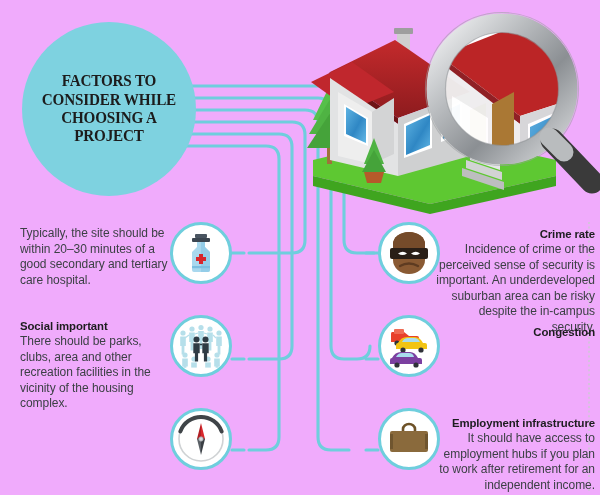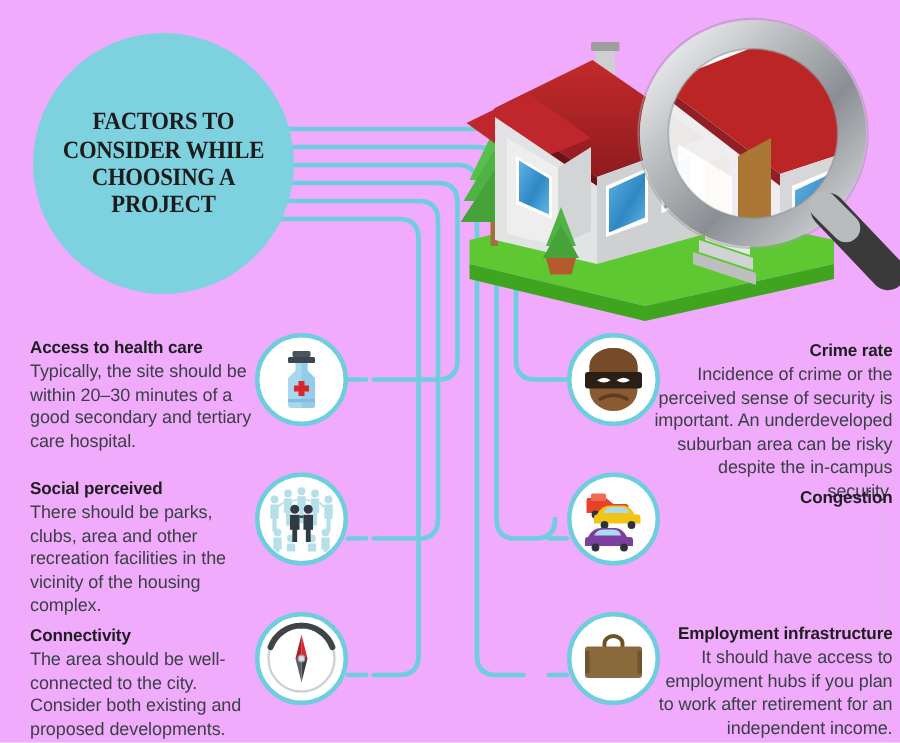--- a/index.html
+++ b/index.html
@@ -313,33 +313,28 @@
   <div class="bubble" style="left:378px;top:408px;">
     <svg width="42" height="34" viewBox="0 0 42 34">
       <path d="M15 10 v-3 a6 5 0 0 1 12 0 v3" fill="none" stroke="#6d5228" stroke-width="2.6"></path>
       <rect x="2" y="9" width="38" height="21" rx="2" fill="#8a6a3c"></rect>
       <rect x="2" y="12" width="3" height="15" fill="#6f552f"></rect>
       <rect x="37" y="12" width="3" height="15" fill="#6f552f"></rect>
     </svg>
   </div>
 
   <div class="block left-block" style="top:226px;">
-    <h3>Access to health care</h3>
     <p>Typically, the site should be within 20–30 minutes of a good secondary and tertiary care hospital.</p>
   </div>
 
   <div class="block left-block" style="top:320px;">
-    <h3>Social perceived</h3>
+    <h3>Social important</h3>
     <p>There should be parks, clubs, area and other recreation facilities in the vicinity of the housing complex.</p>
   </div>
 
-  <div class="block left-block" style="top:418px;">
-    <h3>Connectivity</h3>
-    <p>The area should be well-connected to the city. Consider both existing and proposed developments.</p>
-  </div>
 
   <div class="block right-block" style="top:228px;">
     <h3>Crime rate</h3>
     <p>Incidence of crime or the perceived sense of security is important. An underdeveloped suburban area can be risky despite the in-campus security.</p>
   </div>
 
   <div class="block right-block" style="top:326px;">
     <h3>Congestion</h3>
   </div>
 

